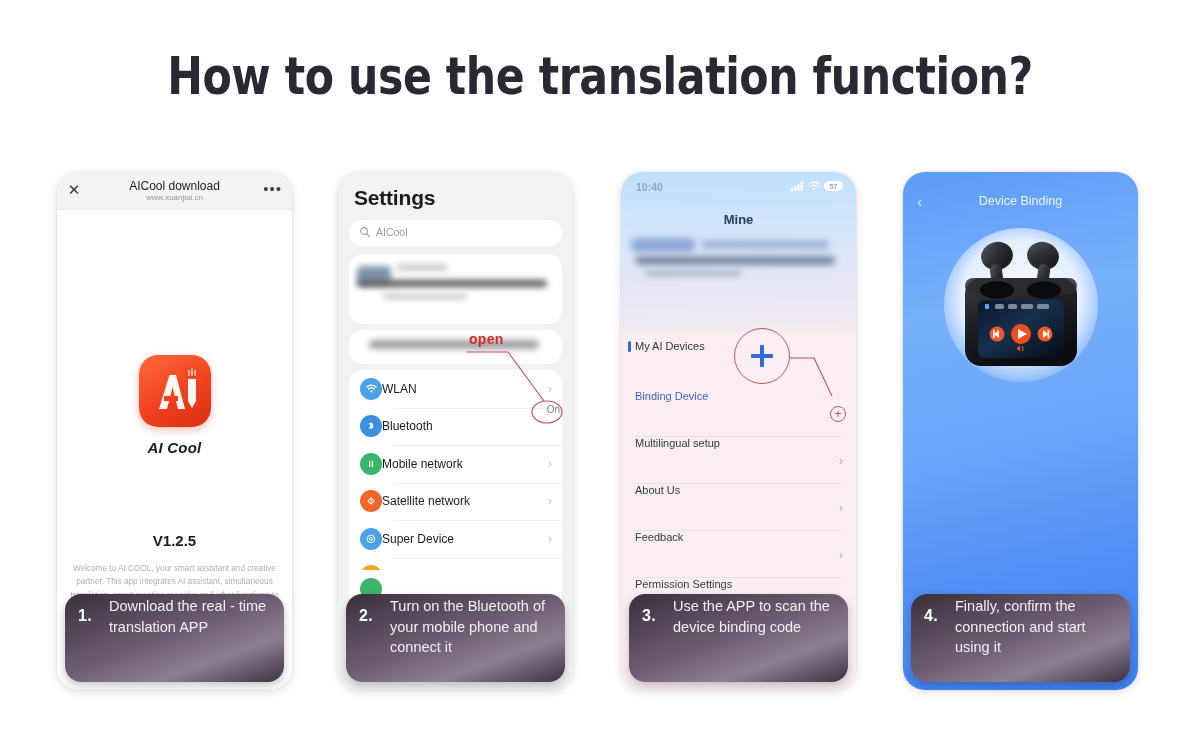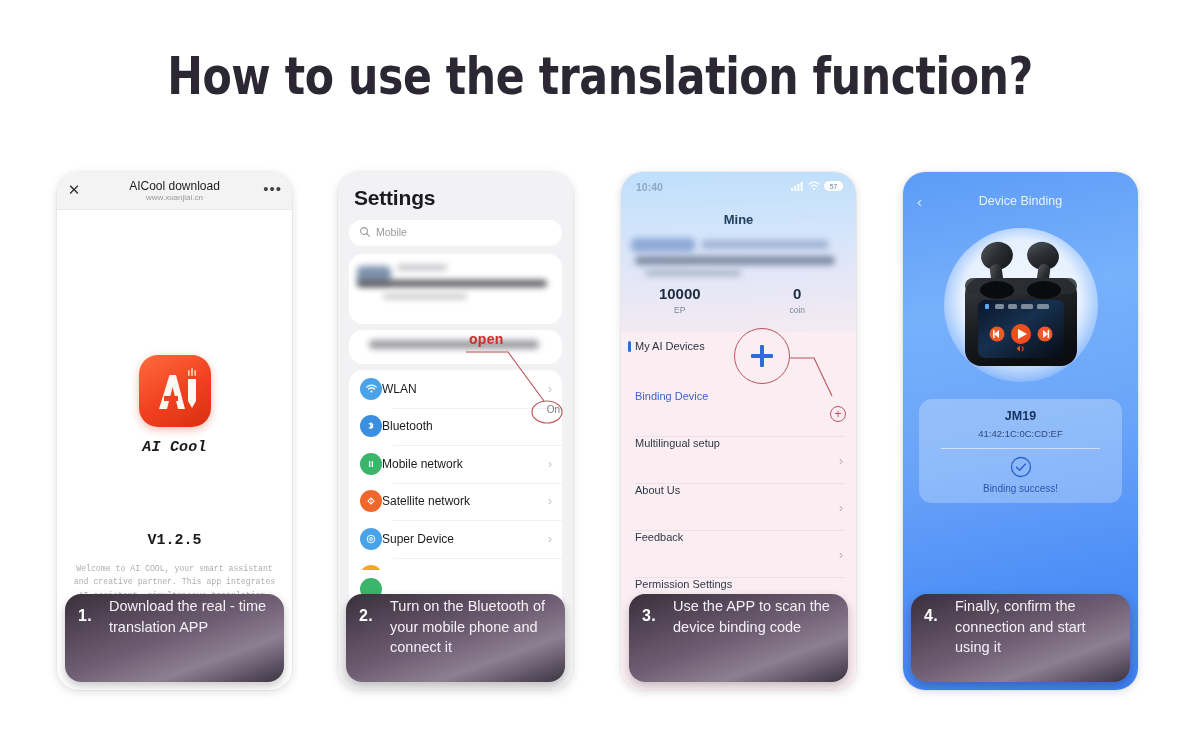--- a/index.html
+++ b/index.html
@@ -64,21 +64,21 @@
     color:#444; font-size:15px; letter-spacing:1px; line-height:16px;
   }
   .p1-title{
     position:absolute; left:0; top:7px; width:100%; text-align:center;
     font-size:12px; color:#1d1d1f; font-weight:400;
   }
   .p1-url{
     position:absolute; left:0; top:21px; width:100%; text-align:center;
     font-size:8px; color:#9a9a9e; filter:blur(.25px);
   }
-  .p1-body{ position:absolute; top:38px; left:0; right:0; bottom:0; background:#fff;font-family:Liberation Mono, monospace; }
+  .p1-body{ position:absolute; top:38px; left:0; right:0; bottom:0; background:#fff; }
   .app-icon{
     position:absolute; left:50%; top:145px; transform:translateX(-50%);
     width:72px; height:72px; border-radius:19px;
     background:linear-gradient(150deg,#ff6b3d 0%,#f0401f 55%,#d8300f 100%);
     box-shadow:0 3px 8px rgba(214,50,20,.32);
   }
   .app-icon svg{ position:absolute; inset:0; }
   .app-name{
     position:absolute; left:0; top:229px; width:100%; text-align:center;
     font-size:15px; font-weight:700; font-style:italic; color:#1b1b1d;
@@ -284,21 +284,21 @@
   <div class="phone" id="phone2">
     <div class="screen p2">
 
       <div class="p2-title">Settings</div>
 
       <div class="p2-search">
         <svg class="si" viewBox="0 0 12 12">
           <circle cx="5" cy="5" r="3.4" fill="none" stroke="#9b9b9f" stroke-width="1.1"></circle>
           <line x1="7.5" y1="7.5" x2="10.4" y2="10.4" stroke="#9b9b9f" stroke-width="1.1" stroke-linecap="round"></line>
         </svg>
-        <div class="sl">Mobile</div>
+        <div class="sl">AICool</div>
       </div>
 
       <div class="blurcard" id="p2-blur1">
         <div class="blurline" style="left:8px;top:12px;width:34px;height:18px;background:#7f93ad;"></div>
         <div class="blurline" style="left:48px;top:11px;width:50px;height:5px;background:#b9b9bd;"></div>
         <div class="blurline" style="left:8px;top:26px;width:190px;height:7px;background:#57575b;"></div>
         <div class="blurline" style="left:34px;top:40px;width:84px;height:5px;background:#c2c2c6;"></div>
       </div>
       <div class="blurcard" id="p2-blur2">
         <div class="blurline" style="left:20px;top:10px;width:170px;height:9px;background:#9d9da2;"></div>
@@ -411,30 +411,20 @@
 
       <div class="p3-mine">Mine</div>
 
       <div style="position:absolute;left:10px;right:10px;top:62px;height:48px">
         <div class="blurline" style="left:0;top:4px;width:64px;height:14px;background:#8ea9d6;"></div>
         <div class="blurline" style="left:70px;top:6px;width:128px;height:9px;background:#9fb4d4;"></div>
         <div class="blurline" style="left:4px;top:22px;width:200px;height:9px;background:#7d8ba3;"></div>
         <div class="blurline" style="left:14px;top:36px;width:96px;height:6px;background:#a7b3c6;"></div>
       </div>
 
-      <div class="p3-stats">
-        <div class="p3-stat">
-          <div class="p3-sv">10000</div>
-          <div class="p3-sl">EP</div>
-        </div>
-        <div class="p3-stat">
-          <div class="p3-sv">0</div>
-          <div class="p3-sl">coin</div>
-        </div>
-      </div>
 
       <div class="p3-sect">My AI Devices</div>
 
       <div class="p3-menu">
         <div class="p3-mrow first">
           <span>Binding Device</span>
           <span class="p3-plus-sm">+</span>
         </div>
         <div class="p3-mrow">
           <span>Multilingual setup</span>
@@ -525,32 +515,20 @@
           <path d="M48 96 L43 100 L48 104 Z" fill="#fff"></path>
             <rect x="42" y="96" width="1.6" height="8" fill="#fff"></rect>
           <path d="M92 96 L97 100 L92 104 Z" fill="#fff"></path>
             <rect x="96.6" y="96" width="1.6" height="8" fill="#fff"></rect>
 
           <path d="M66 114 l3 -2.5 v6 l-3 -2.5 z" fill="#e8522a"></path>
           <path d="M71 112.5 a3 3 0 0 1 0 4.5" fill="none" stroke="#e8522a" stroke-width="1.2"></path>
         </svg>
       </div>
 
-      <div class="p4-card">
-        <div class="p4-dev">JM19</div>
-        <div class="p4-mac">41:42:1C:0C:CD:EF</div>
-        <div class="p4-div"></div>
-        <div class="p4-check">
-          <svg width="22" height="22" viewBox="0 0 22 22">
-            <circle cx="11" cy="11" r="9.5" fill="none" stroke="#2f66cc" stroke-width="1.4"></circle>
-            <path d="M6.6 11.2 L9.6 14.2 L15.4 8" fill="none" stroke="#2f66cc" stroke-width="1.6" stroke-linecap="round" stroke-linejoin="round"></path>
-          </svg>
-        </div>
-        <div class="p4-succ">Binding success!</div>
-      </div>
 
     </div>
 
     <div class="caption">
       <div class="cap-num">4.</div>
       <div class="cap-text">Finally, confirm the connection and start using it</div>
     </div>
   </div>
 
 </div>

